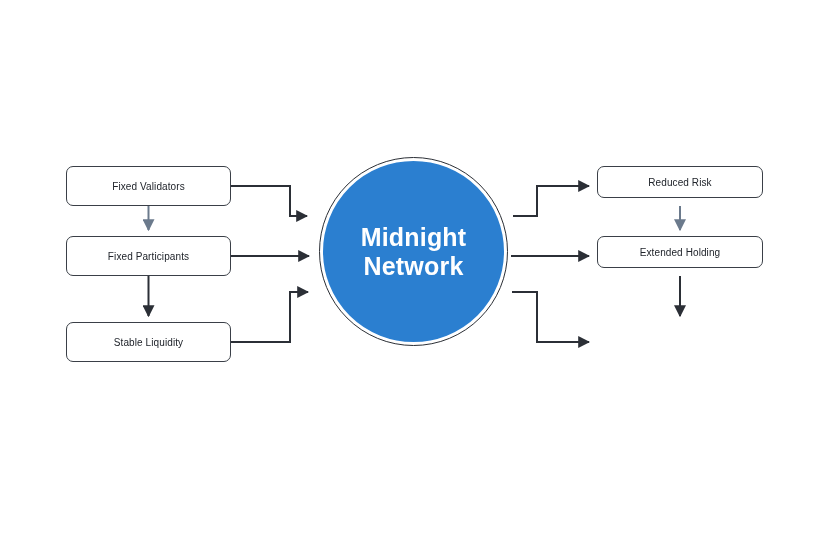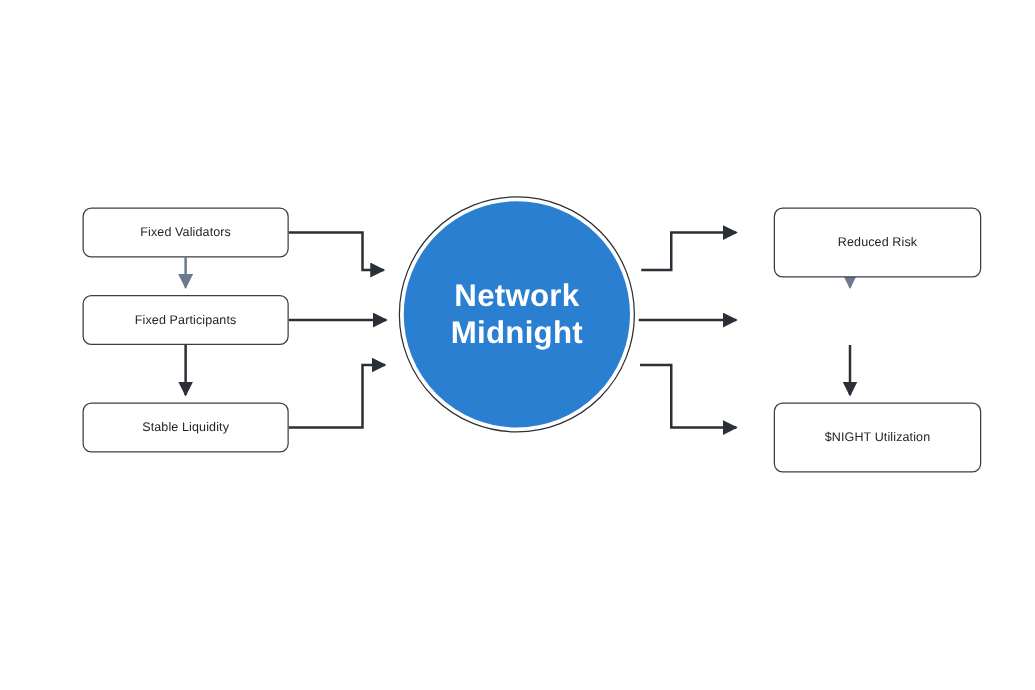--- a/index.html
+++ b/index.html
@@ -35,21 +35,21 @@
     display: flex;
     align-items: center;
     justify-content: center;
     font-family: "Liberation Sans", sans-serif;
     font-size: 10px;
     color: #20242b;
     letter-spacing: 0.1px;
     white-space: nowrap;
   }
   .left-box  { left: 66px;  width: 165px; height: 40px; }
-  .right-box { left: 619px; width: 166px; height: 56px; }
+  .right-box { left: 597px; width: 166px; height: 32px; }
 
   .row-1 { top: 166px; }
   .row-2 { top: 236px; }
   .row-3 { top: 322px; }
 
   .hub {
     position: absolute;
     left: 320px;
     top: 158px;
     width: 187px;
@@ -101,20 +101,20 @@
 
     <path d="M 680 206 L 680 230" stroke="#6b7a8c" stroke-width="2" fill="none" marker-end="url(#arrowGray)"></path>
     <path d="M 680 276 L 680 316" stroke="#2b2f36" stroke-width="2" fill="none" marker-end="url(#arrowDark)"></path>
   </svg>
 
   <div class="node-box left-box row-1">Fixed Validators</div>
   <div class="node-box left-box row-2">Fixed Participants</div>
   <div class="node-box left-box row-3">Stable Liquidity</div>
 
   <div class="hub">
+    <span class="hub-line">Midnight</span>
     <span class="hub-line">Network</span>
-    <span class="hub-line">Midnight</span>
   </div>
 
   <div class="node-box right-box row-1">Reduced Risk</div>
-  <div class="node-box right-box row-3">$NIGHT Utilization</div>
+  <div class="node-box right-box row-2">Extended Holding</div>
 
 </div>
 
 </body></html>

